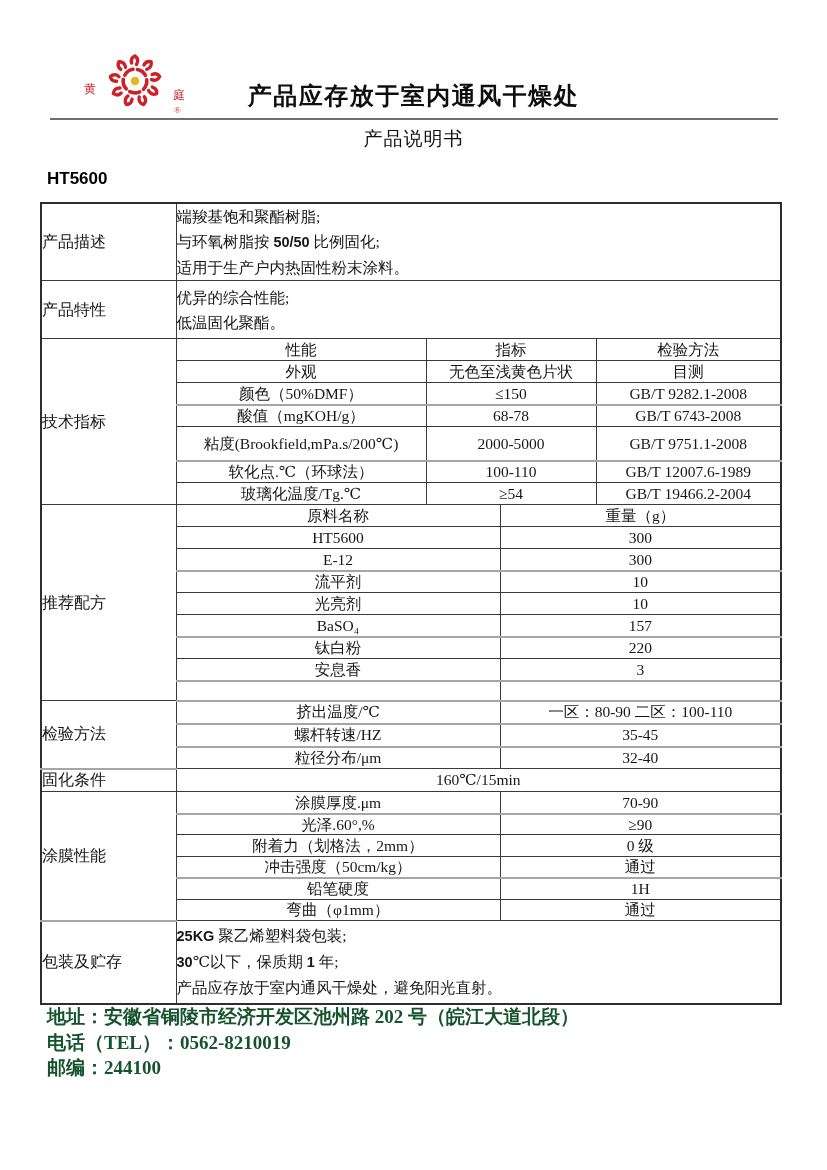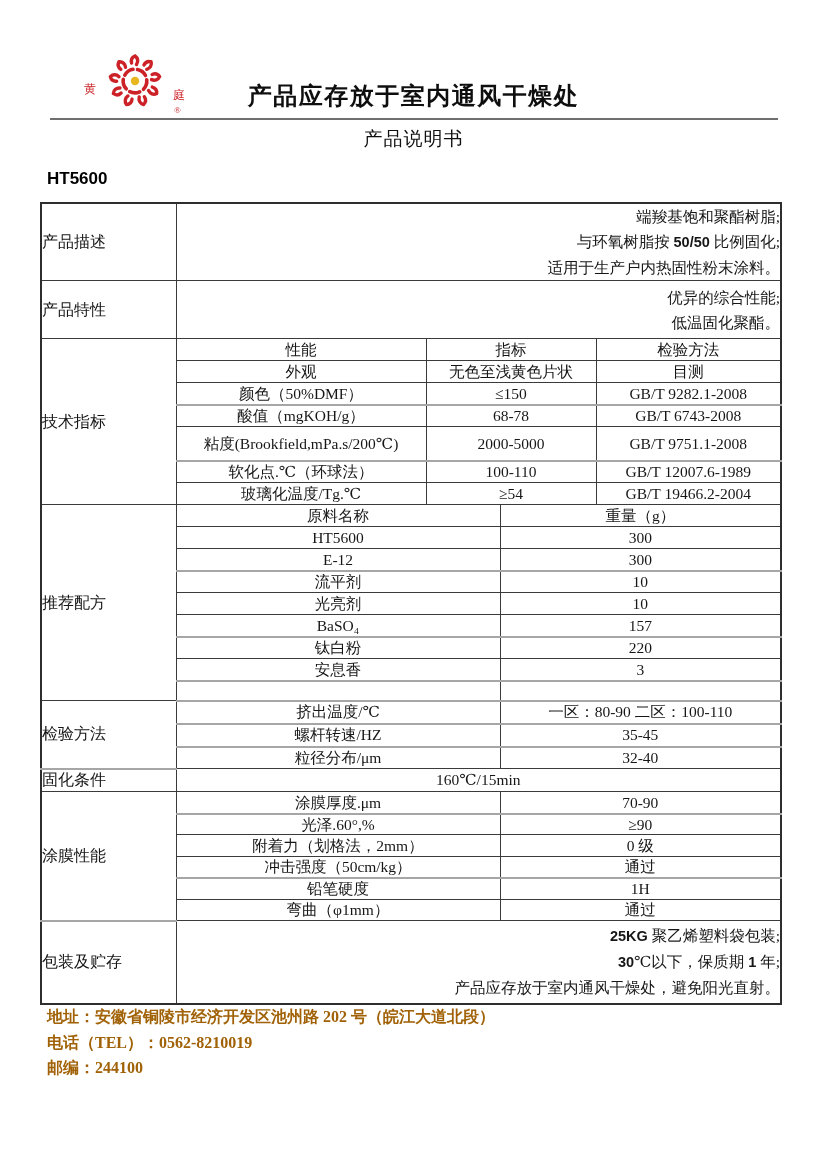--- a/index.html
+++ b/index.html
@@ -34,30 +34,30 @@
   table.spec td{
     border:1px solid #3a3a3a;padding:0;vertical-align:middle;
     overflow:hidden;white-space:nowrap;line-height:1.25;
   }
   td.lbl{vertical-align:top;padding:3px 2px 0 7px;font-size:16px;}
   td.name{padding-left:6px;text-align:center;}
   td.ctr{text-align:center;}
   td.v72{padding-left:72px;text-align:center;}
   td.v32{padding-left:32px;text-align:center;}
   td.content{vertical-align:top;padding:2px 0 0 8px;text-align:left;}
-  td.content .line{line-height:25px;text-align:right;}
+  td.content .line{line-height:25px;}
   tr.gb td{border-bottom:2px solid #a6a6a6;}
   .bnum{
     font-family:"Liberation Sans","DejaVu Sans",sans-serif;
     font-weight:bold;font-size:14.5px;
   }
   
   .footer{
-    position:absolute;left:47px;top:1004px;font-size:16px;
-    line-height:25.5px;font-weight:bold;color:#a16207;
+    position:absolute;left:47px;top:1004px;font-size:19px;
+    line-height:25.5px;font-weight:bold;color:#14532d;
   }
   
   .logo svg text{font-family:"Liberation Serif","DejaVu Serif",serif;}
 </style>
 </head>
 <body>
 
 <div class="page">
 
   <div class="logo">

